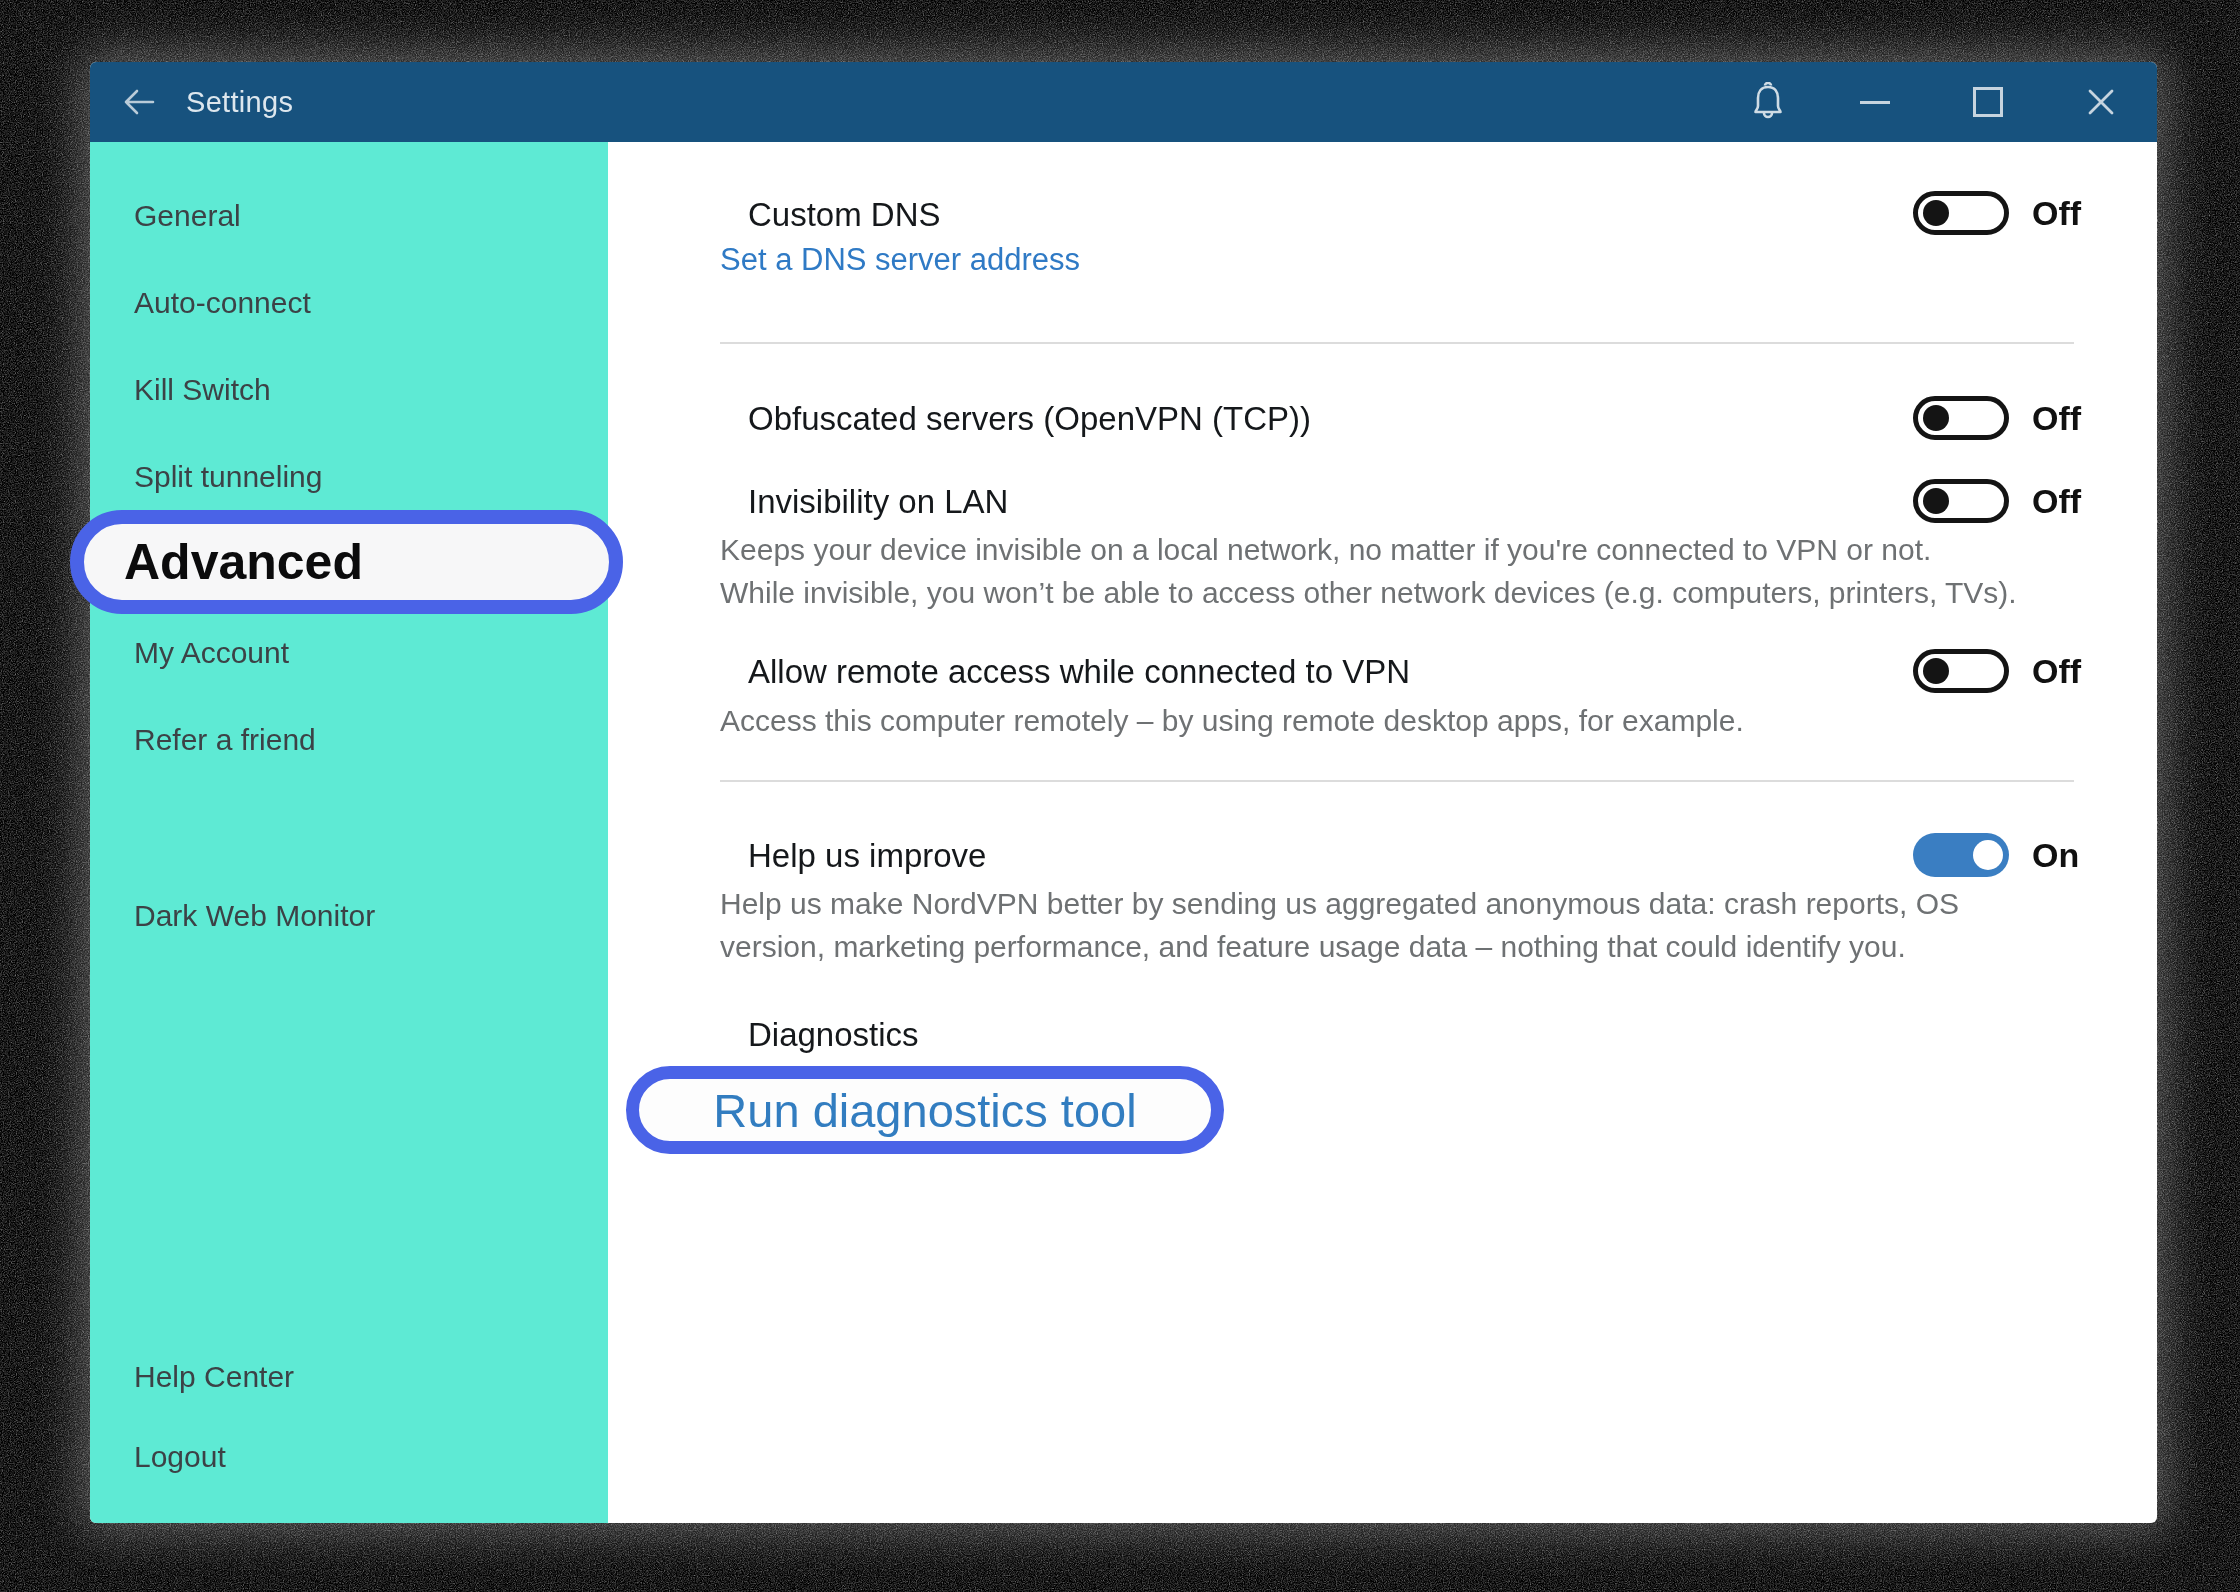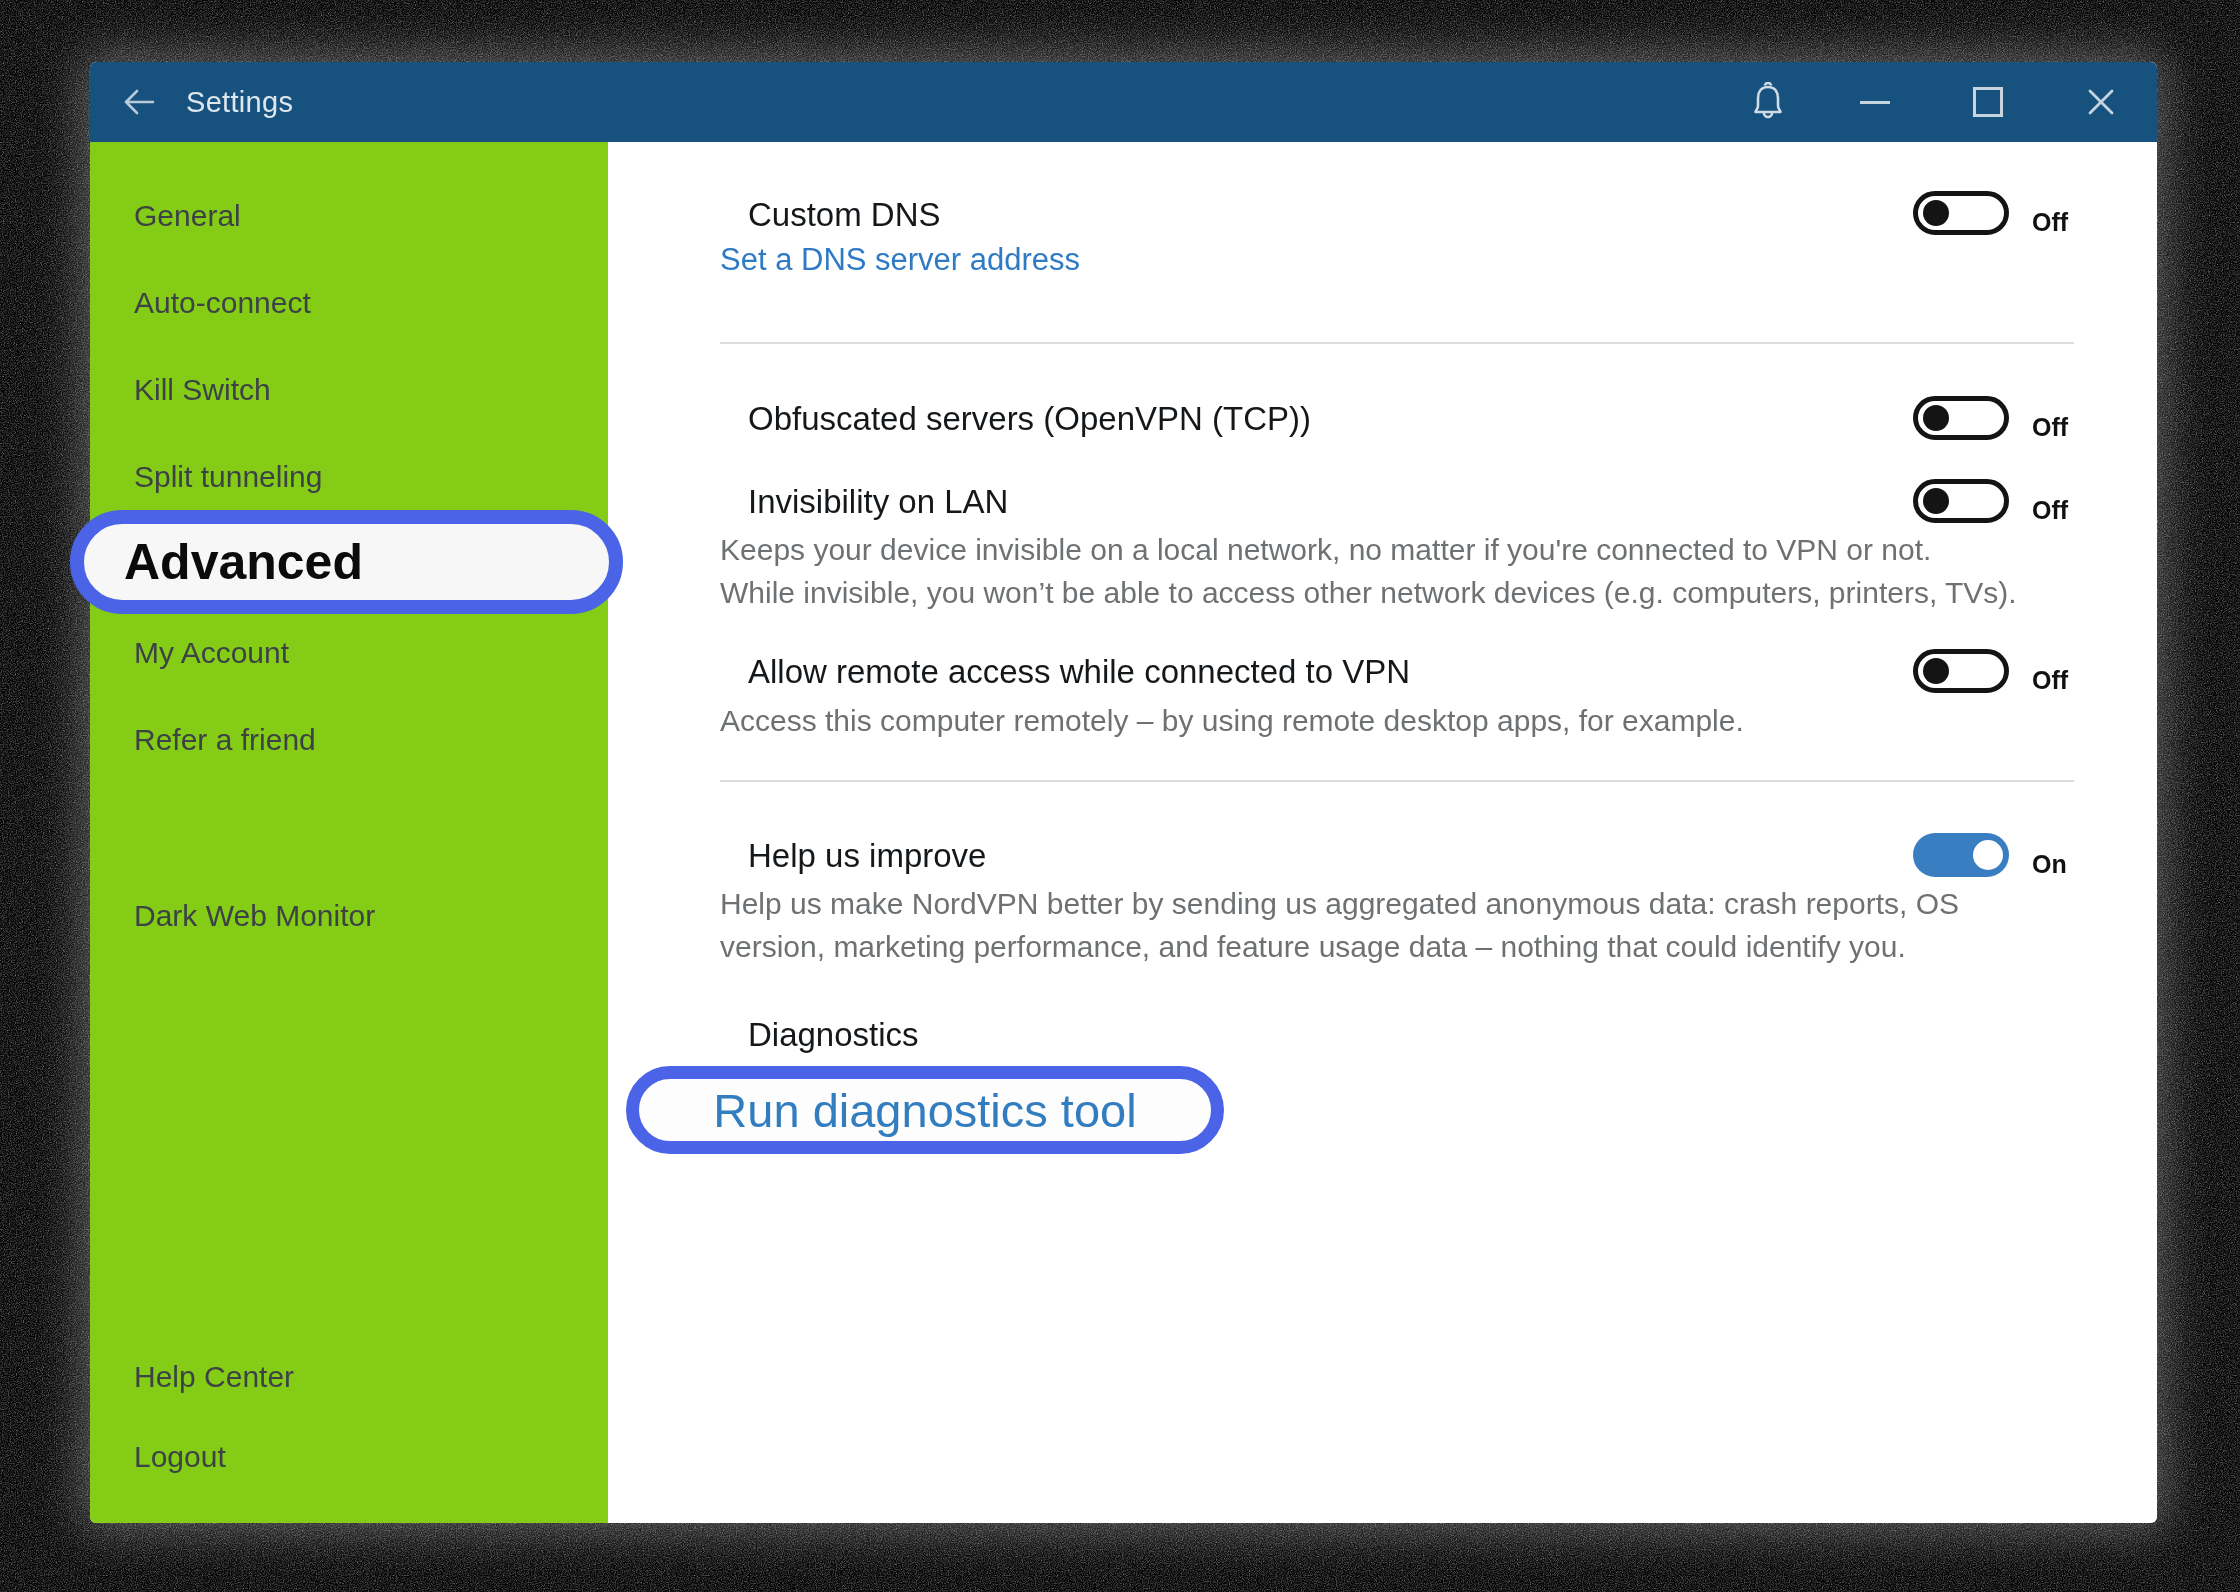--- a/index.html
+++ b/index.html
@@ -36,21 +36,21 @@
   .back-btn   { width: 96px; }
   .tb-title   { color: #dde7ee; font-size: 29px; letter-spacing: .3px; }
   .tb-spacer  { flex: 1; }
   .bell-btn   { width: 100px; }
   .min-btn, .max-btn, .close-btn { width: 113px; }
   .min-glyph  { width: 30px; height: 3px; background: #c6d4df; display: block; }
   .max-glyph  { width: 24px; height: 24px; border: 3px solid #c6d4df; display: block; }
   
   .sidebar {
     position: absolute; left: 0; top: 80px; bottom: 0; width: 518px;
-    background: #84cc16;
+    background: #5eead4;
   }
   .side-item {
     position: absolute; left: 44px; height: 40px;
     font-size: 30px; color: #3c4246; line-height: 40px; white-space: nowrap;
     cursor: default;
   }
   .row-title {
     position: absolute; left: 630px; font-size: 33px; color: #15181b;
     line-height: 42px; white-space: nowrap; margin-left: 28px;
   }
@@ -76,22 +76,22 @@
     transform: translateY(-50%); width: 26px; height: 26px;
     background: #141414; border-radius: 50%;
   }
   .toggle[data-state="on"] { background: #3a7ec2; }
   .toggle[data-state="on"]::after {
     content: ""; position: absolute; right: 6px; top: 50%;
     transform: translateY(-50%); width: 30px; height: 30px;
     background: #fff; border-radius: 50%;
   }
   .toggle-label {
-    position: absolute; left: 1942px; font-size: 25px; font-weight: 700;
-    color: #111; line-height: 44px; white-space: nowrap; margin-top: 9px;
+    position: absolute; left: 1942px; font-size: 34px; font-weight: 700;
+    color: #111; line-height: 44px; white-space: nowrap;
   }
   
   .annot {
     position: absolute; box-sizing: border-box; z-index: 3;
     border: 14px solid #4a63e7; display: flex; align-items: center;
   }
   .annot-advanced {
     left: 70px; top: 510px; width: 553px; height: 104px;
     border-radius: 56px; background: #f7f7f8;
   }

